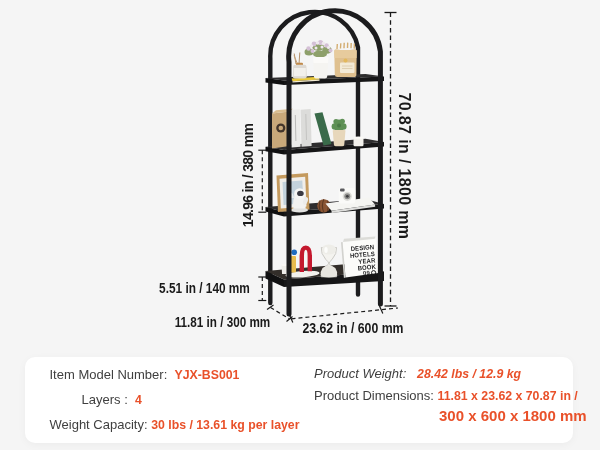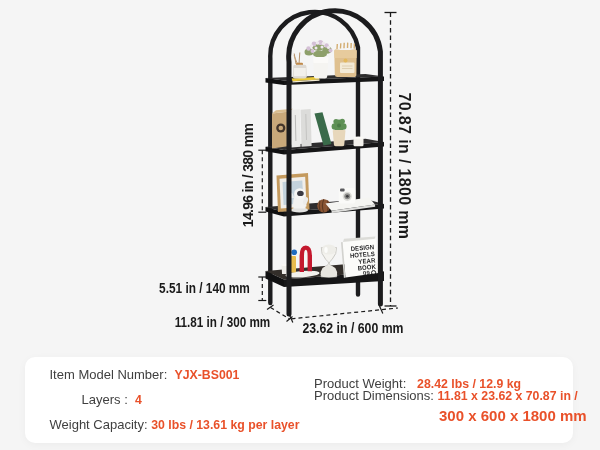--- a/index.html
+++ b/index.html
@@ -244,17 +244,17 @@
 </svg>
 
 <div class="card"></div>
 
 <div class="lbl" style="left:37.5px;top:366.5px;">Item Model Number:&nbsp; <span class="val">YJX-BS001</span></div>
 
 <div class="lbl" style="left:37.5px;top:392px;margin-left:32px;">Layers :&nbsp; <span class="val">4</span></div>
 
 <div class="lbl" style="left:37.5px;top:417px;text-align:center;">Weight Capacity: <span class="val">30 lbs / 13.61 kg per layer</span></div>
 
-<div class="lbl" style="left:302px;top:376px;">Product Weight:&nbsp;&nbsp; <span class="val">28.42 lbs / 12.9 kg</span></div>
+<div class="lbl" style="left:302px;top:366px;font-style:italic;">Product Weight:&nbsp;&nbsp; <span class="val">28.42 lbs / 12.9 kg</span></div>
 
 <div class="lbl" style="left:302px;top:388px;">Product Dimensions: <span class="val">11.81 x 23.62 x 70.87 in /</span></div>
 
 <div class="lbl" style="left:427px;top:406.5px;"><span class="val" style="font-size:15px;">300 x 600 x 1800 mm</span></div>
 
 </body></html>

